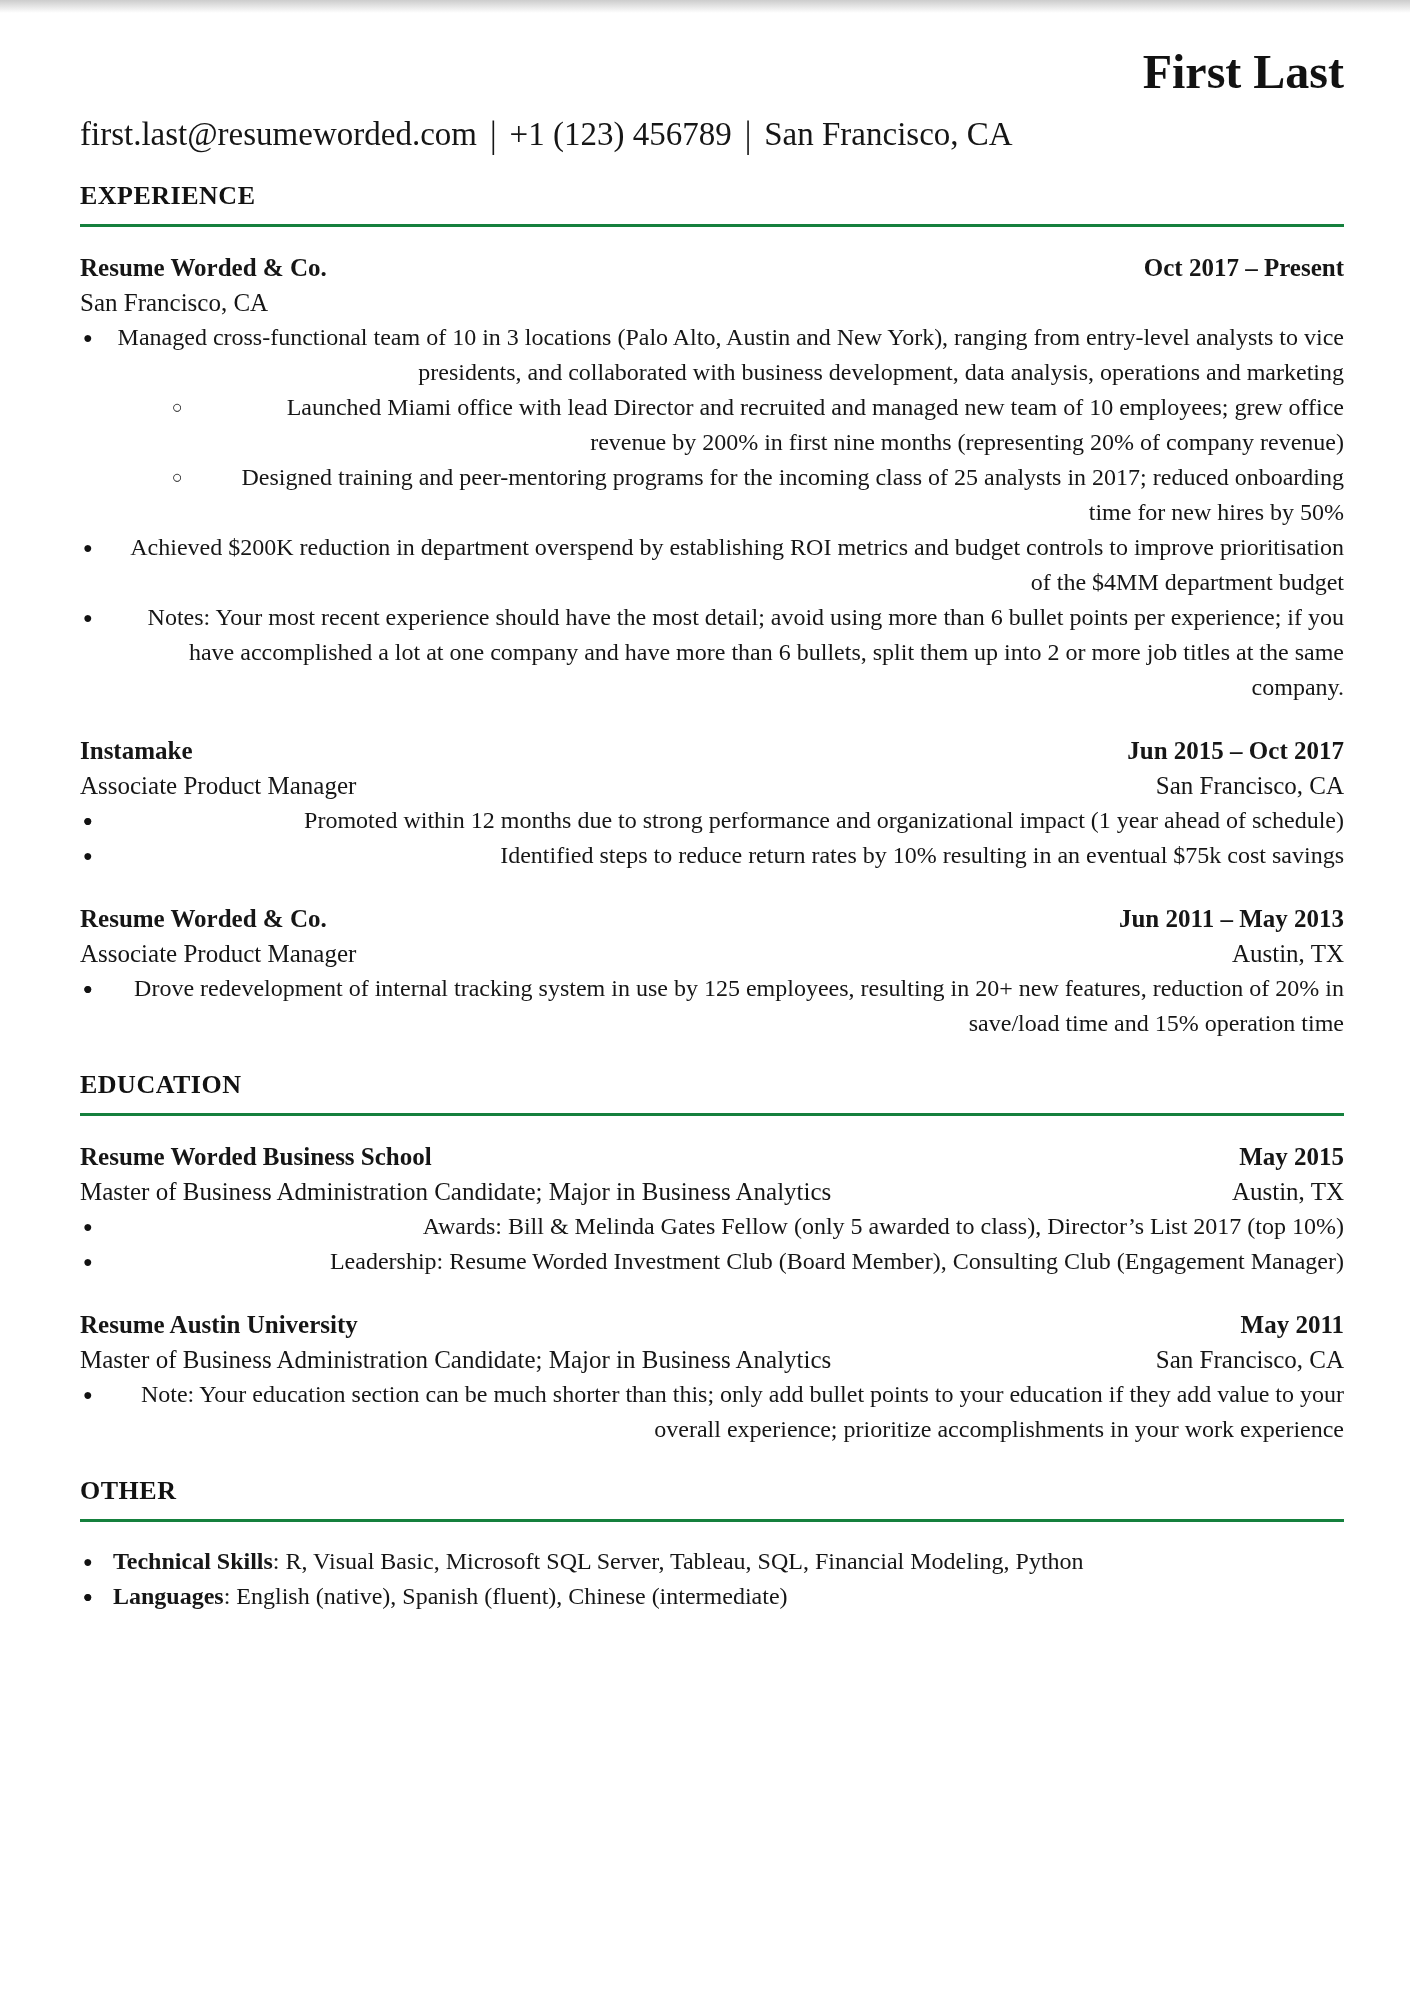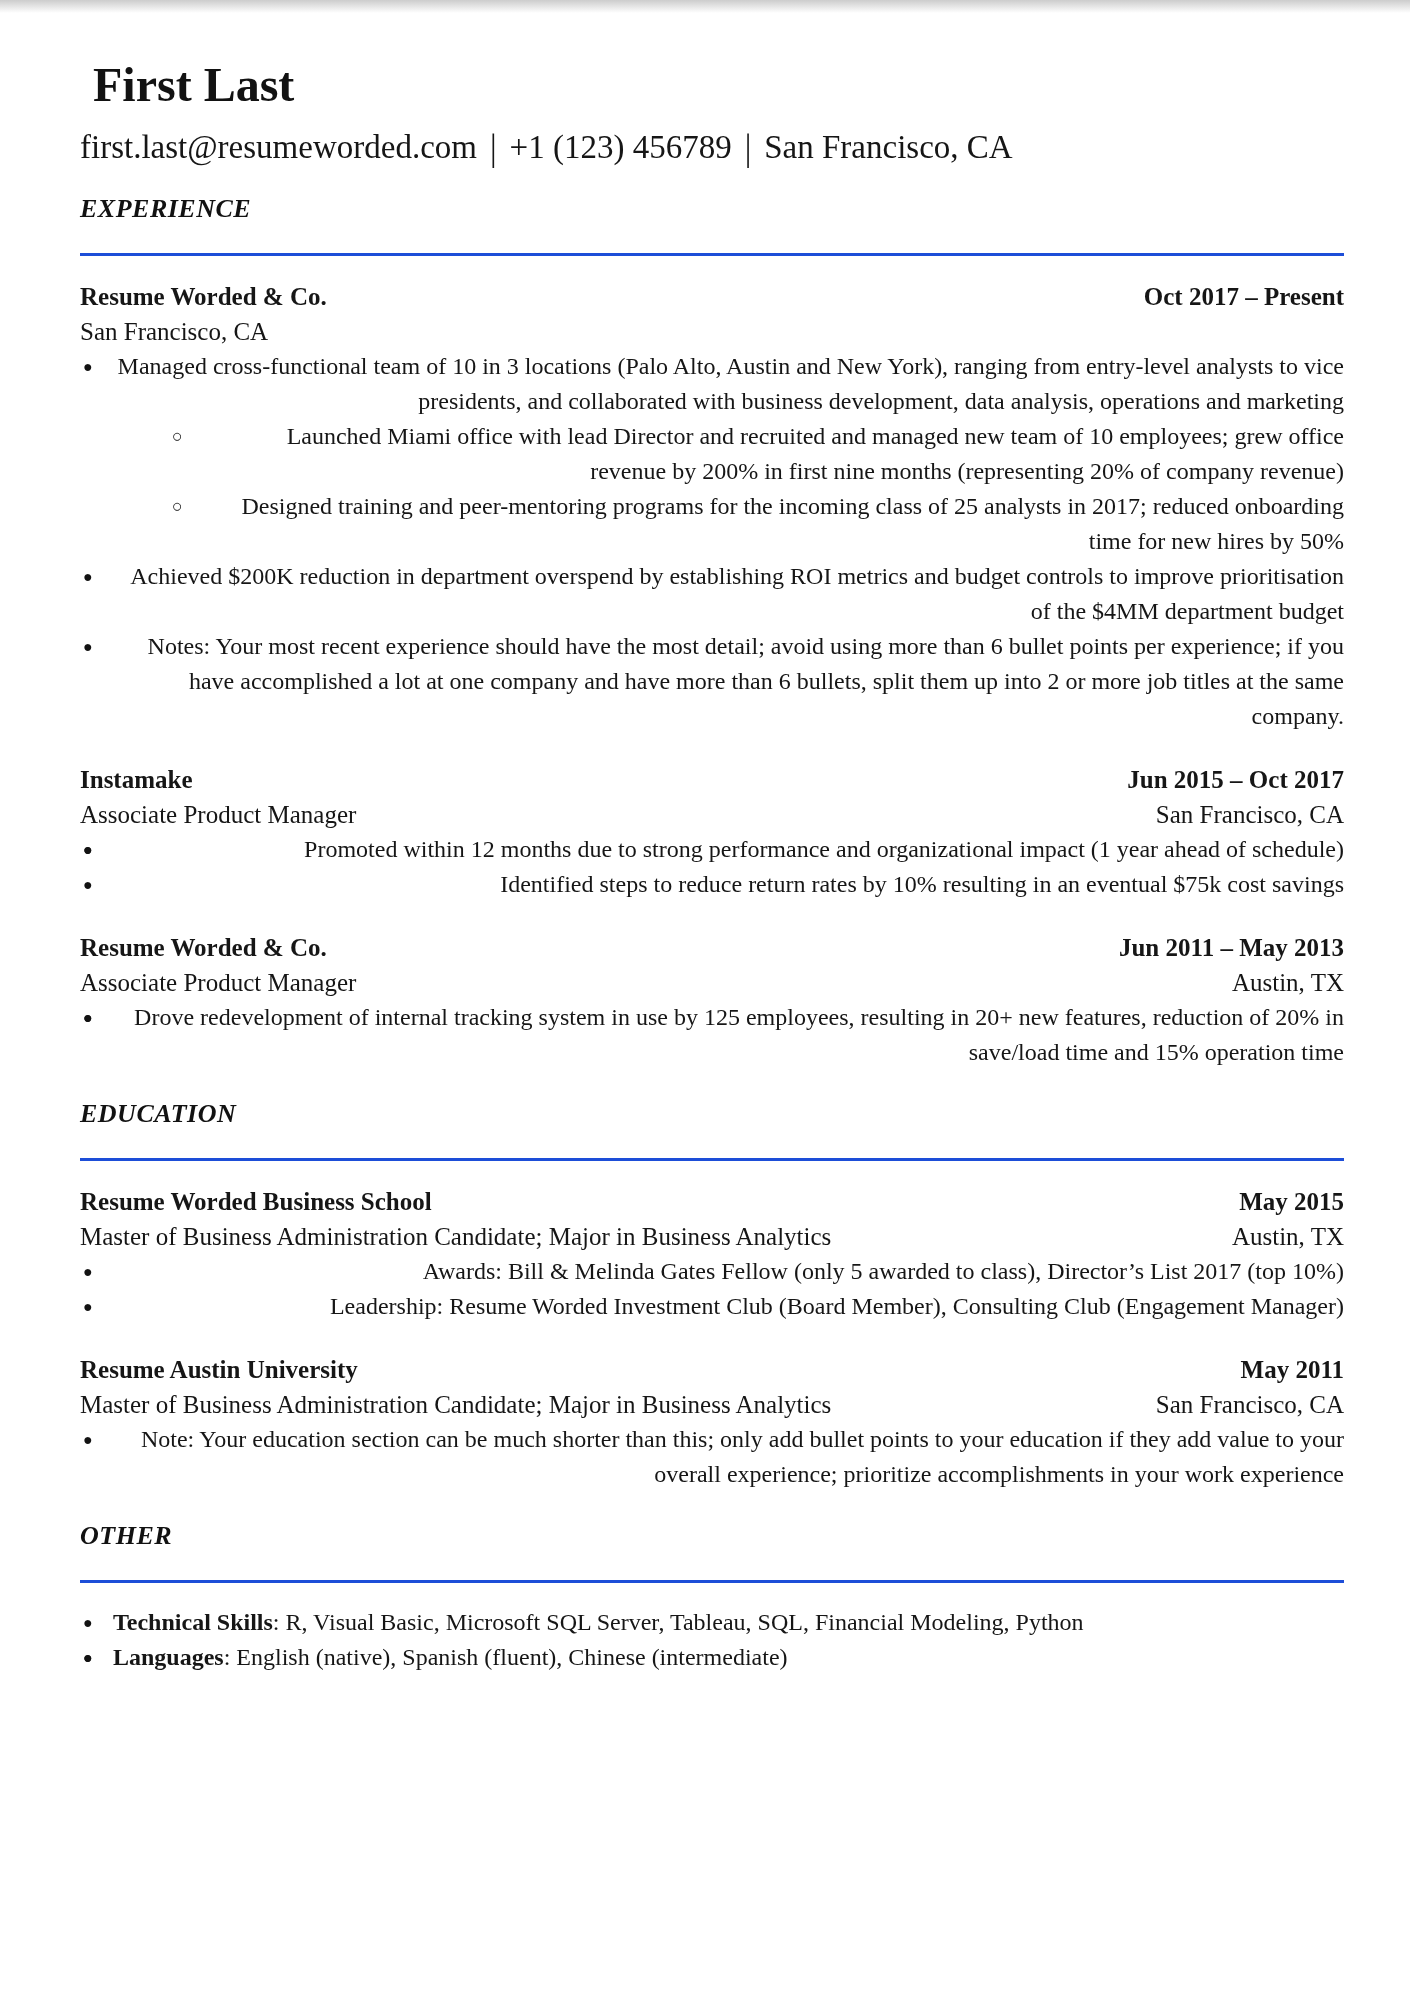--- a/index.html
+++ b/index.html
@@ -19,49 +19,49 @@
     position: absolute;
     top: 0; left: 0; right: 0;
     height: 13px;
     background: linear-gradient(to bottom, rgba(110,110,110,0.35), rgba(255,255,255,0));
     pointer-events: none;
   }
   .page {
     padding: 44px 66px 0 80px;
   }
   .name {
-    margin: 13px;
+    margin: 0;
     font-size: 48px;
     font-weight: 700;
     line-height: 56px;
     color: #121212;
+    text-align: right;
   }
   .contact {
     margin-top: 16px;
     font-size: 33px;
     line-height: 36px;
   }
   .contact .sep {
     display: inline-block;
     margin: 0 13px;
     transform: scaleY(1.15);
   }
   .section {
     margin-top: 27px;
   }
   .section-title {
     margin: 0;
     font-size: 26px;
     font-weight: 700;
     letter-spacing: 0.5px;
     line-height: 34px;
-    padding-bottom: 27px;
-    border-bottom: 3px solid #1d4ed8;
+    padding-bottom: 11px;
+    border-bottom: 3px solid #15803d;
     color: #121212;
-    font-style: italic;
   }
   .entry { margin-top: 23px; text-align: right; }
   .entry + .entry { margin-top: 28px; }
   .row {
     display: flex;
     justify-content: space-between;
     align-items: baseline;
     font-size: 25px;
     line-height: 35px;
   }

